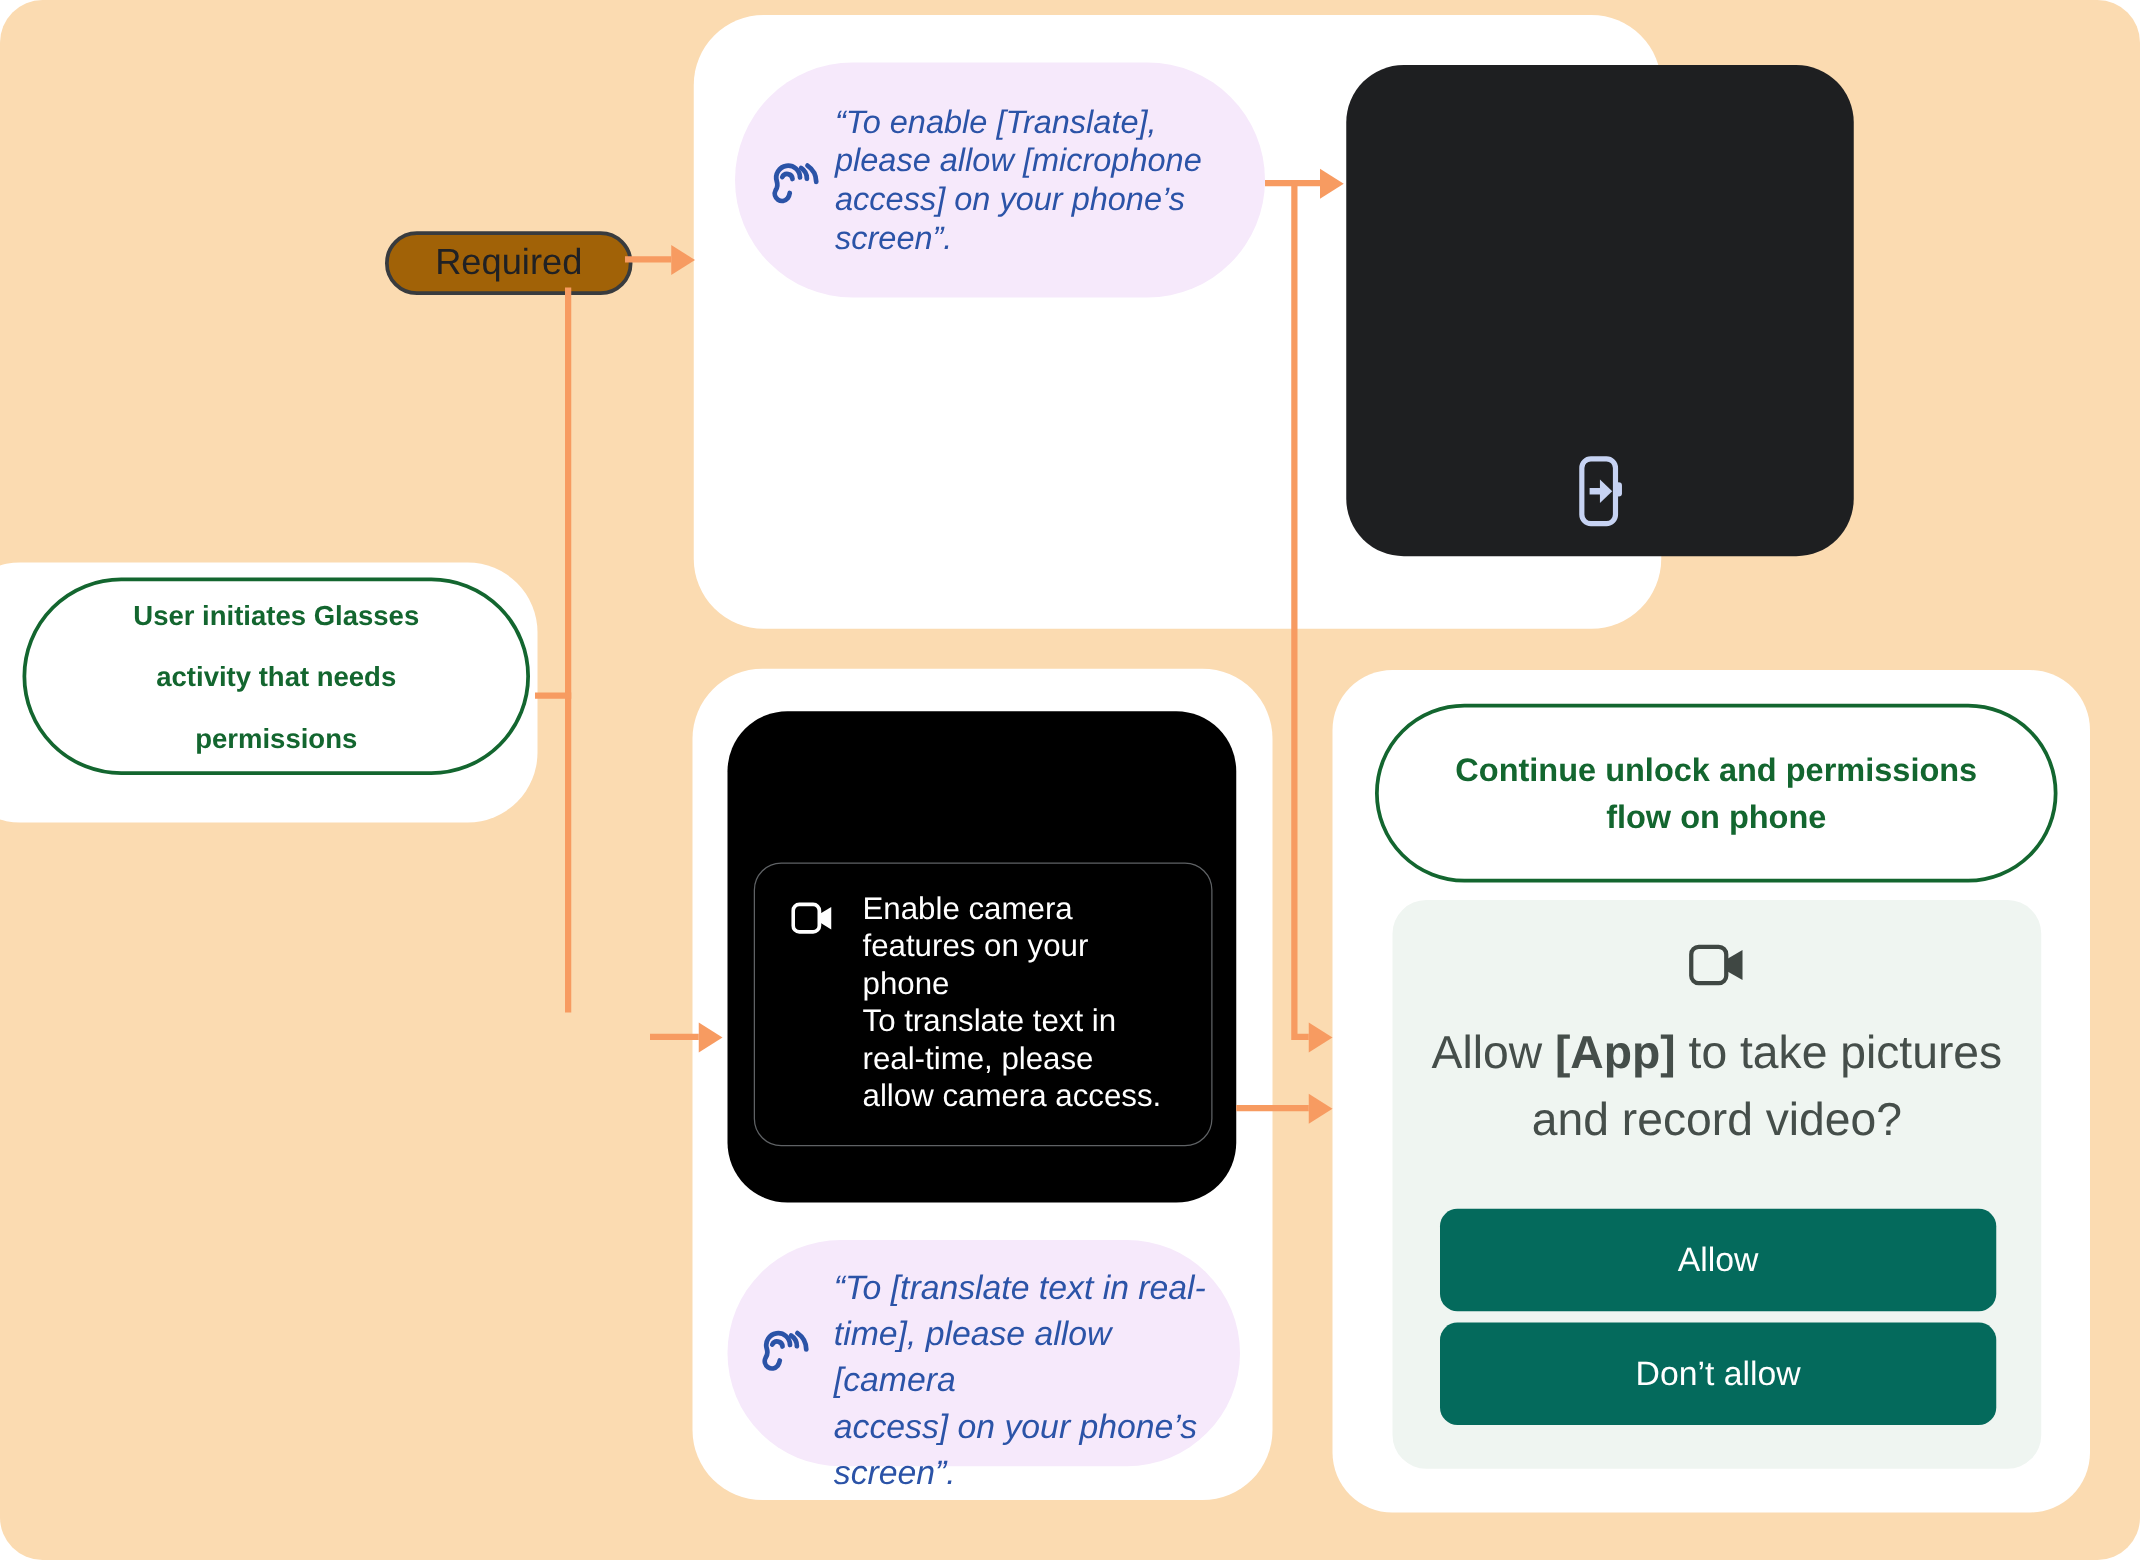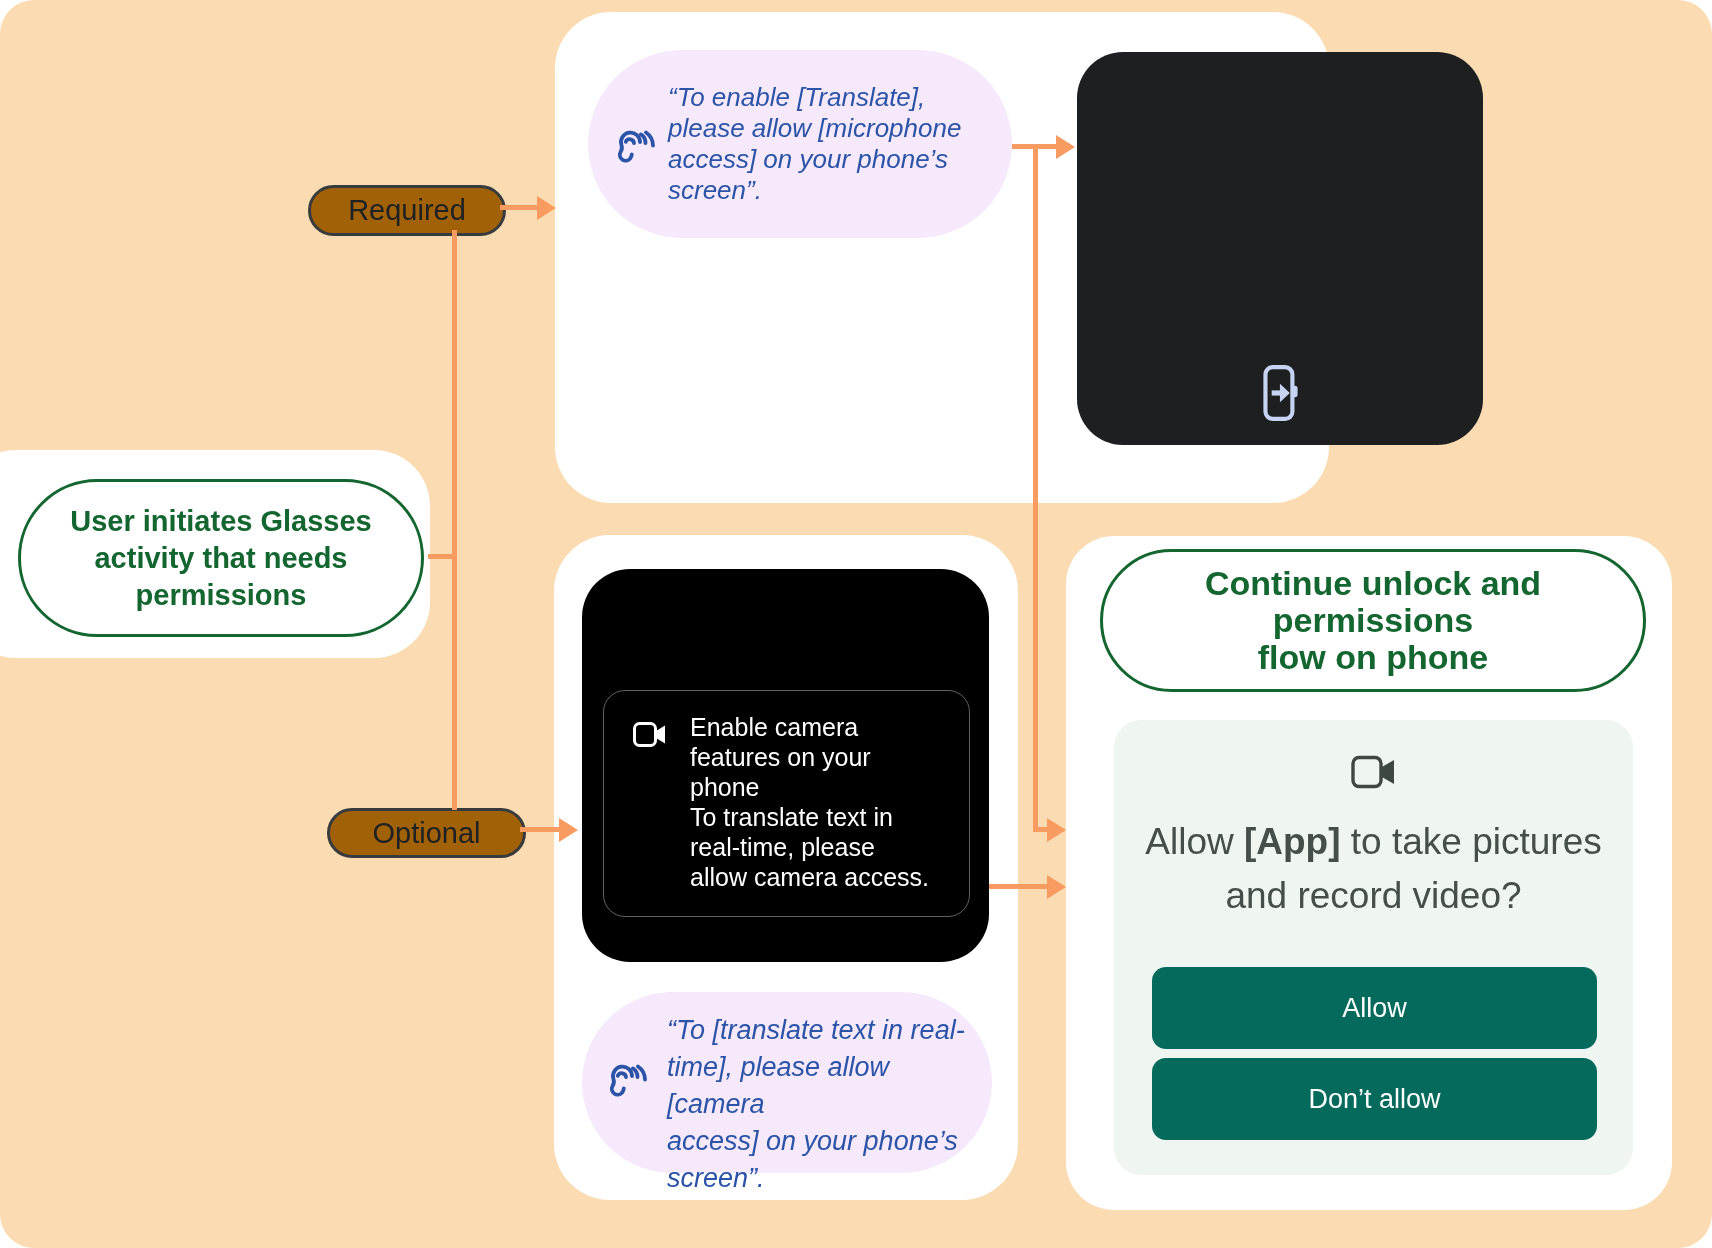--- a/index.html
+++ b/index.html
@@ -90,45 +90,44 @@
       </span>
       <div class="bubble-text" style="left:85px;top:20px;width:320px;font-size:27px;line-height:37px;">“To [translate text in real-
 time], please allow [camera
 access] on your phone’s
 screen”.</div>
     </div>
   </div>
 
   <div class="card" style="left:1066px;top:536px;width:606px;height:674px;border-radius:48px;">
 
-    <div class="gpill" style="left:34px;top:13px;width:540px;height:137px;font-size:34px;line-height:37px;">Continue unlock and permissions
+    <div class="gpill" style="left:34px;top:27px;width:540px;height:137px;font-size:26px;line-height:37px;">Continue unlock and permissions
 flow on phone</div>
 
     <div class="dialog" style="left:48px;top:184px;width:519px;height:455px;">
       <span class="icon" style="left:237px;top:34px;width:46px;height:36px;">
         <svg width="46" height="36" viewBox="0 0 46 36" fill="none">
           <rect x="2" y="3.5" width="28" height="29" rx="6" stroke="#3F4743" stroke-width="3.4"></rect>
           <path d="M30 13.5 L43 6 V30 L30 22.5 Z" fill="#3F4743"></path>
         </svg>
       </span>
       <div class="dialog-title"><span>Allow </span><span style="font-weight:bold;">[App]</span><span> to take pictures
 and record video?</span></div>
       <button class="teal-btn" style="top:247px;">Allow</button>
       <button class="teal-btn" style="top:338px;">Don’t allow</button>
     </div>
   </div>
 
   <div class="card" style="left:-40px;top:450px;width:470px;height:208px;border-radius:56px;">
-    <div class="gpill" style="left:58px;top:29px;width:400px;height:152px;font-size:29px;line-height:37px;">User initiates Glasses
+    <div class="gpill" style="left:58px;top:12px;width:400px;height:152px;font-size:22px;line-height:49px;">User initiates Glasses
 activity that needs
 permissions</div>
   </div>
 
   <div class="tag" style="left:308px;top:185px;width:192px;height:45px;">Required</div>
-  <div class="tag" style="left:327px;top:808px;width:193px;height:44px;">Optional</div>
 
   <div class="v-line" style="left:452px;top:230px;height:580px;"></div>
 
   <div class="h-line" style="left:428px;top:554px;width:29px;"></div>
 
   <div class="h-line" style="left:500px;top:205px;width:37px;"></div>
   <div class="arrow-r" style="left:537px;top:196px;"></div>
 
   <div class="h-line" style="left:520px;top:827px;width:39px;"></div>
   <div class="arrow-r" style="left:559px;top:818px;"></div>

